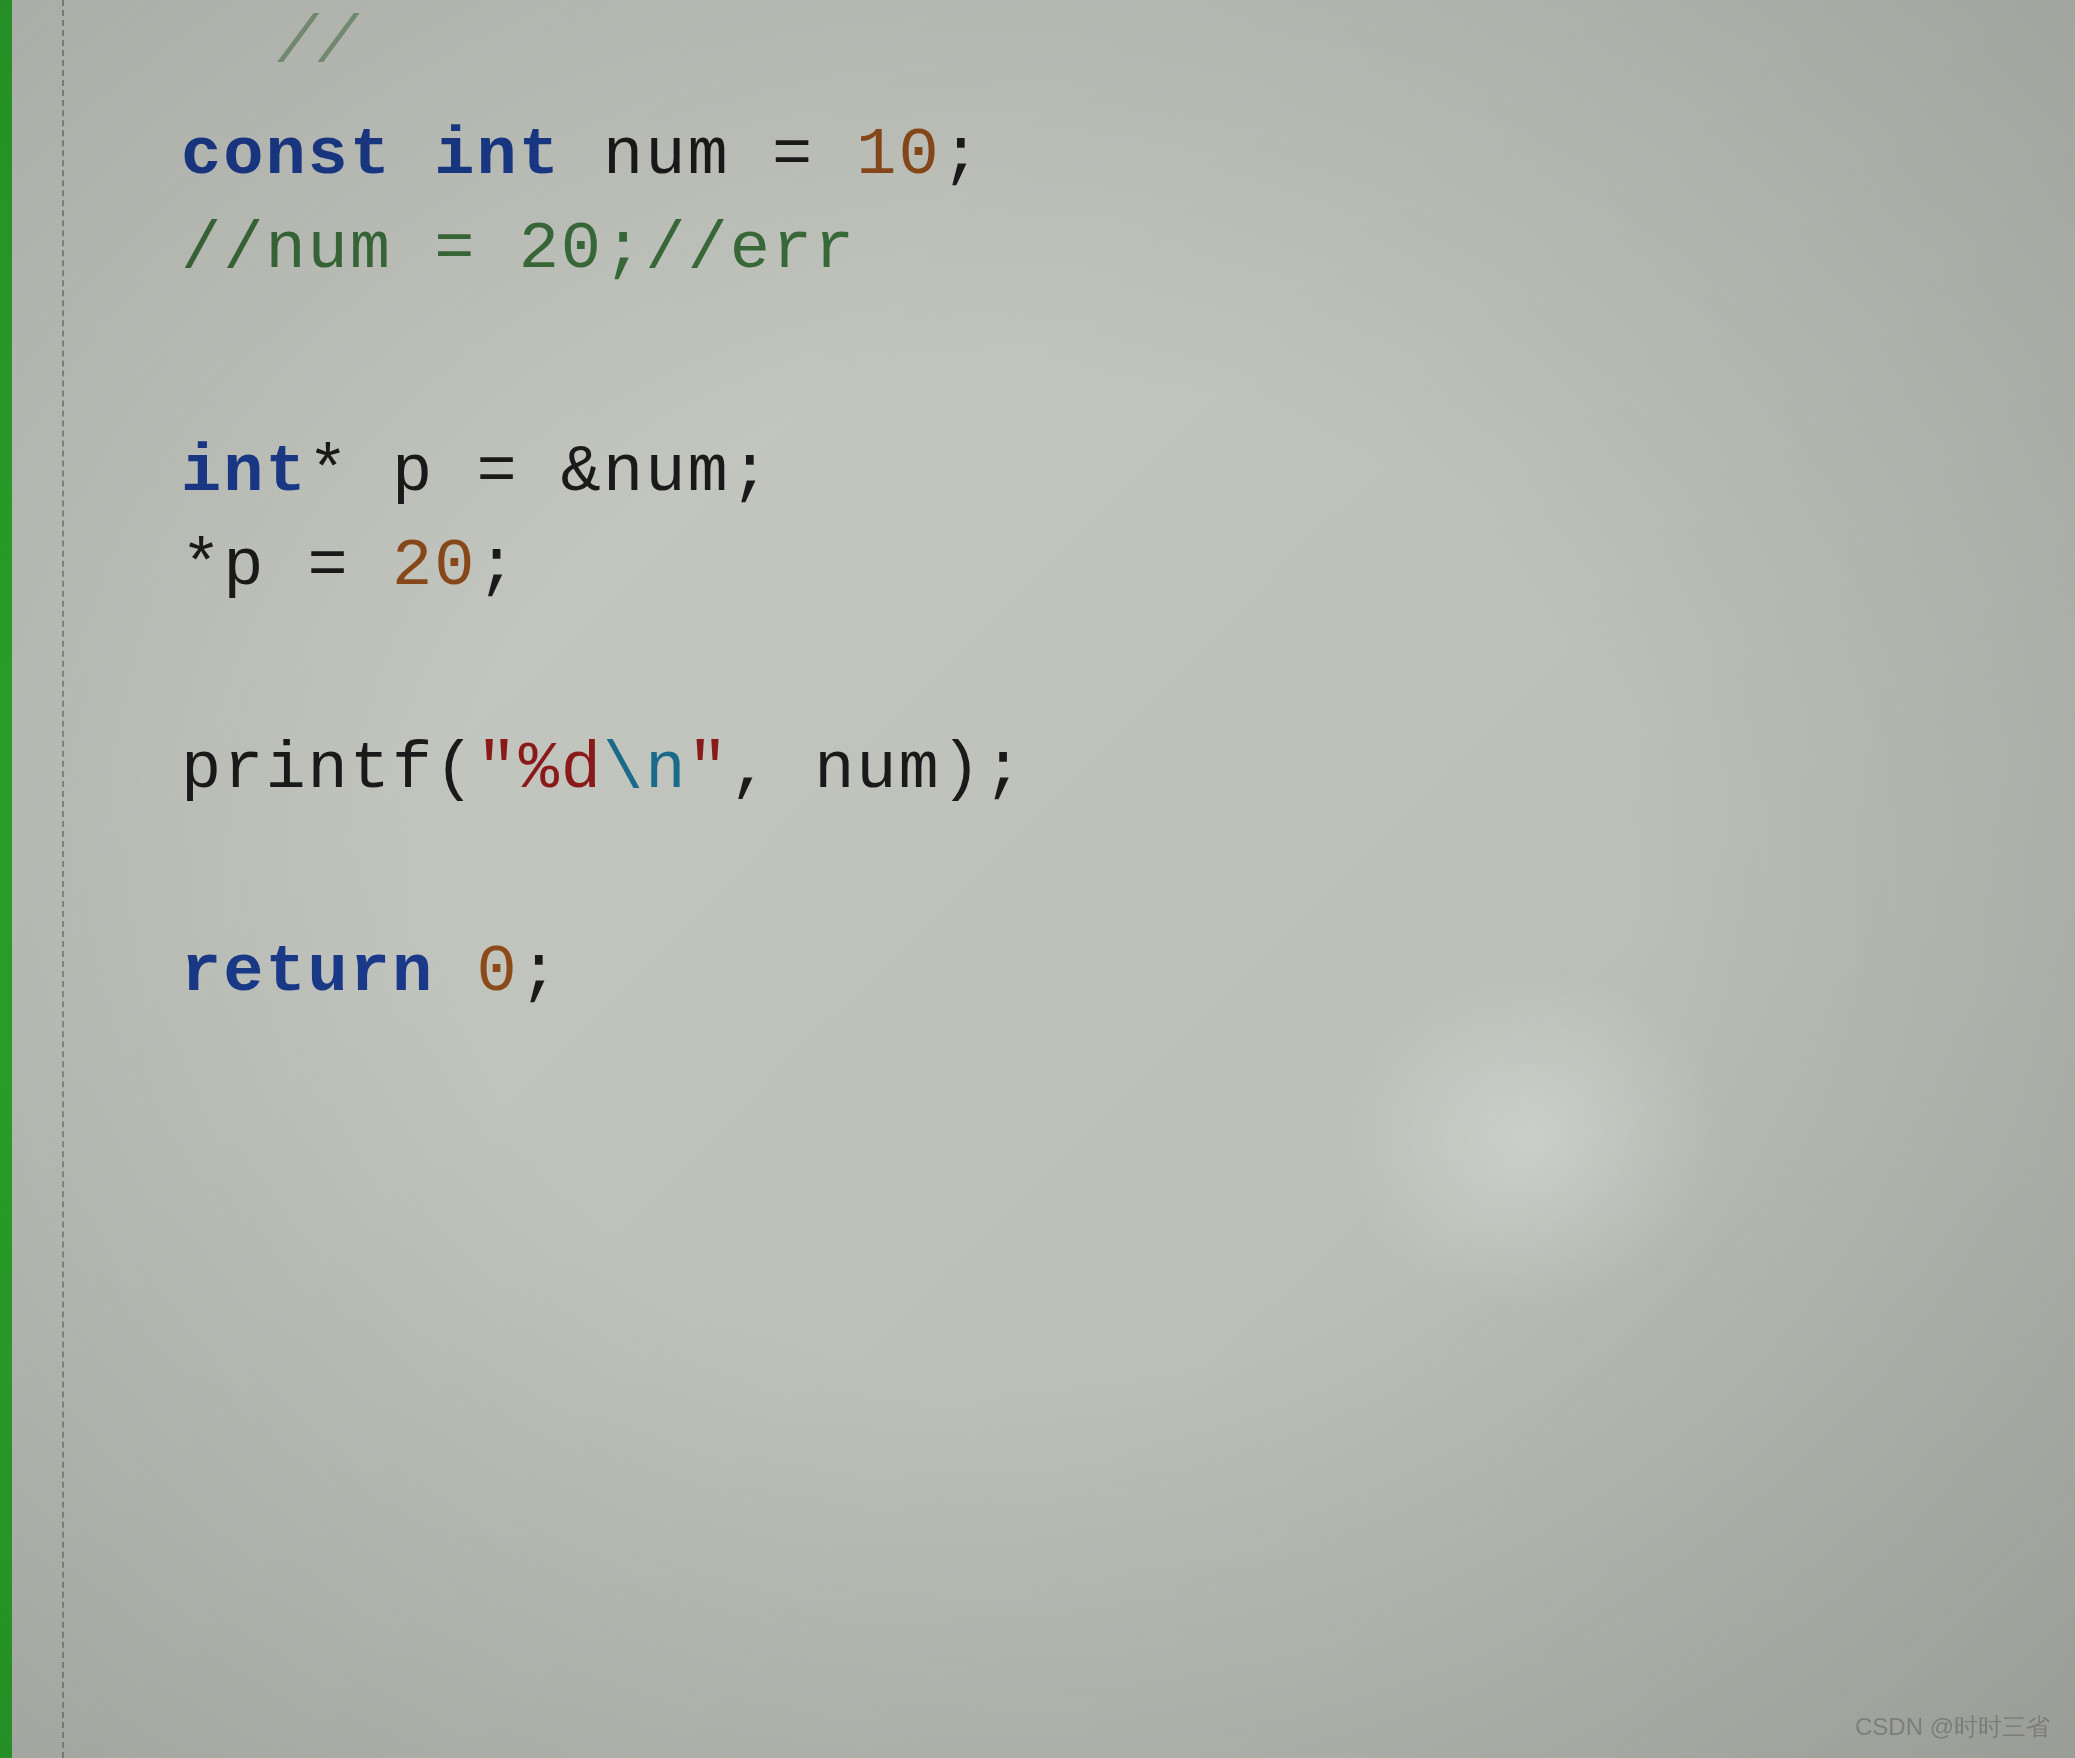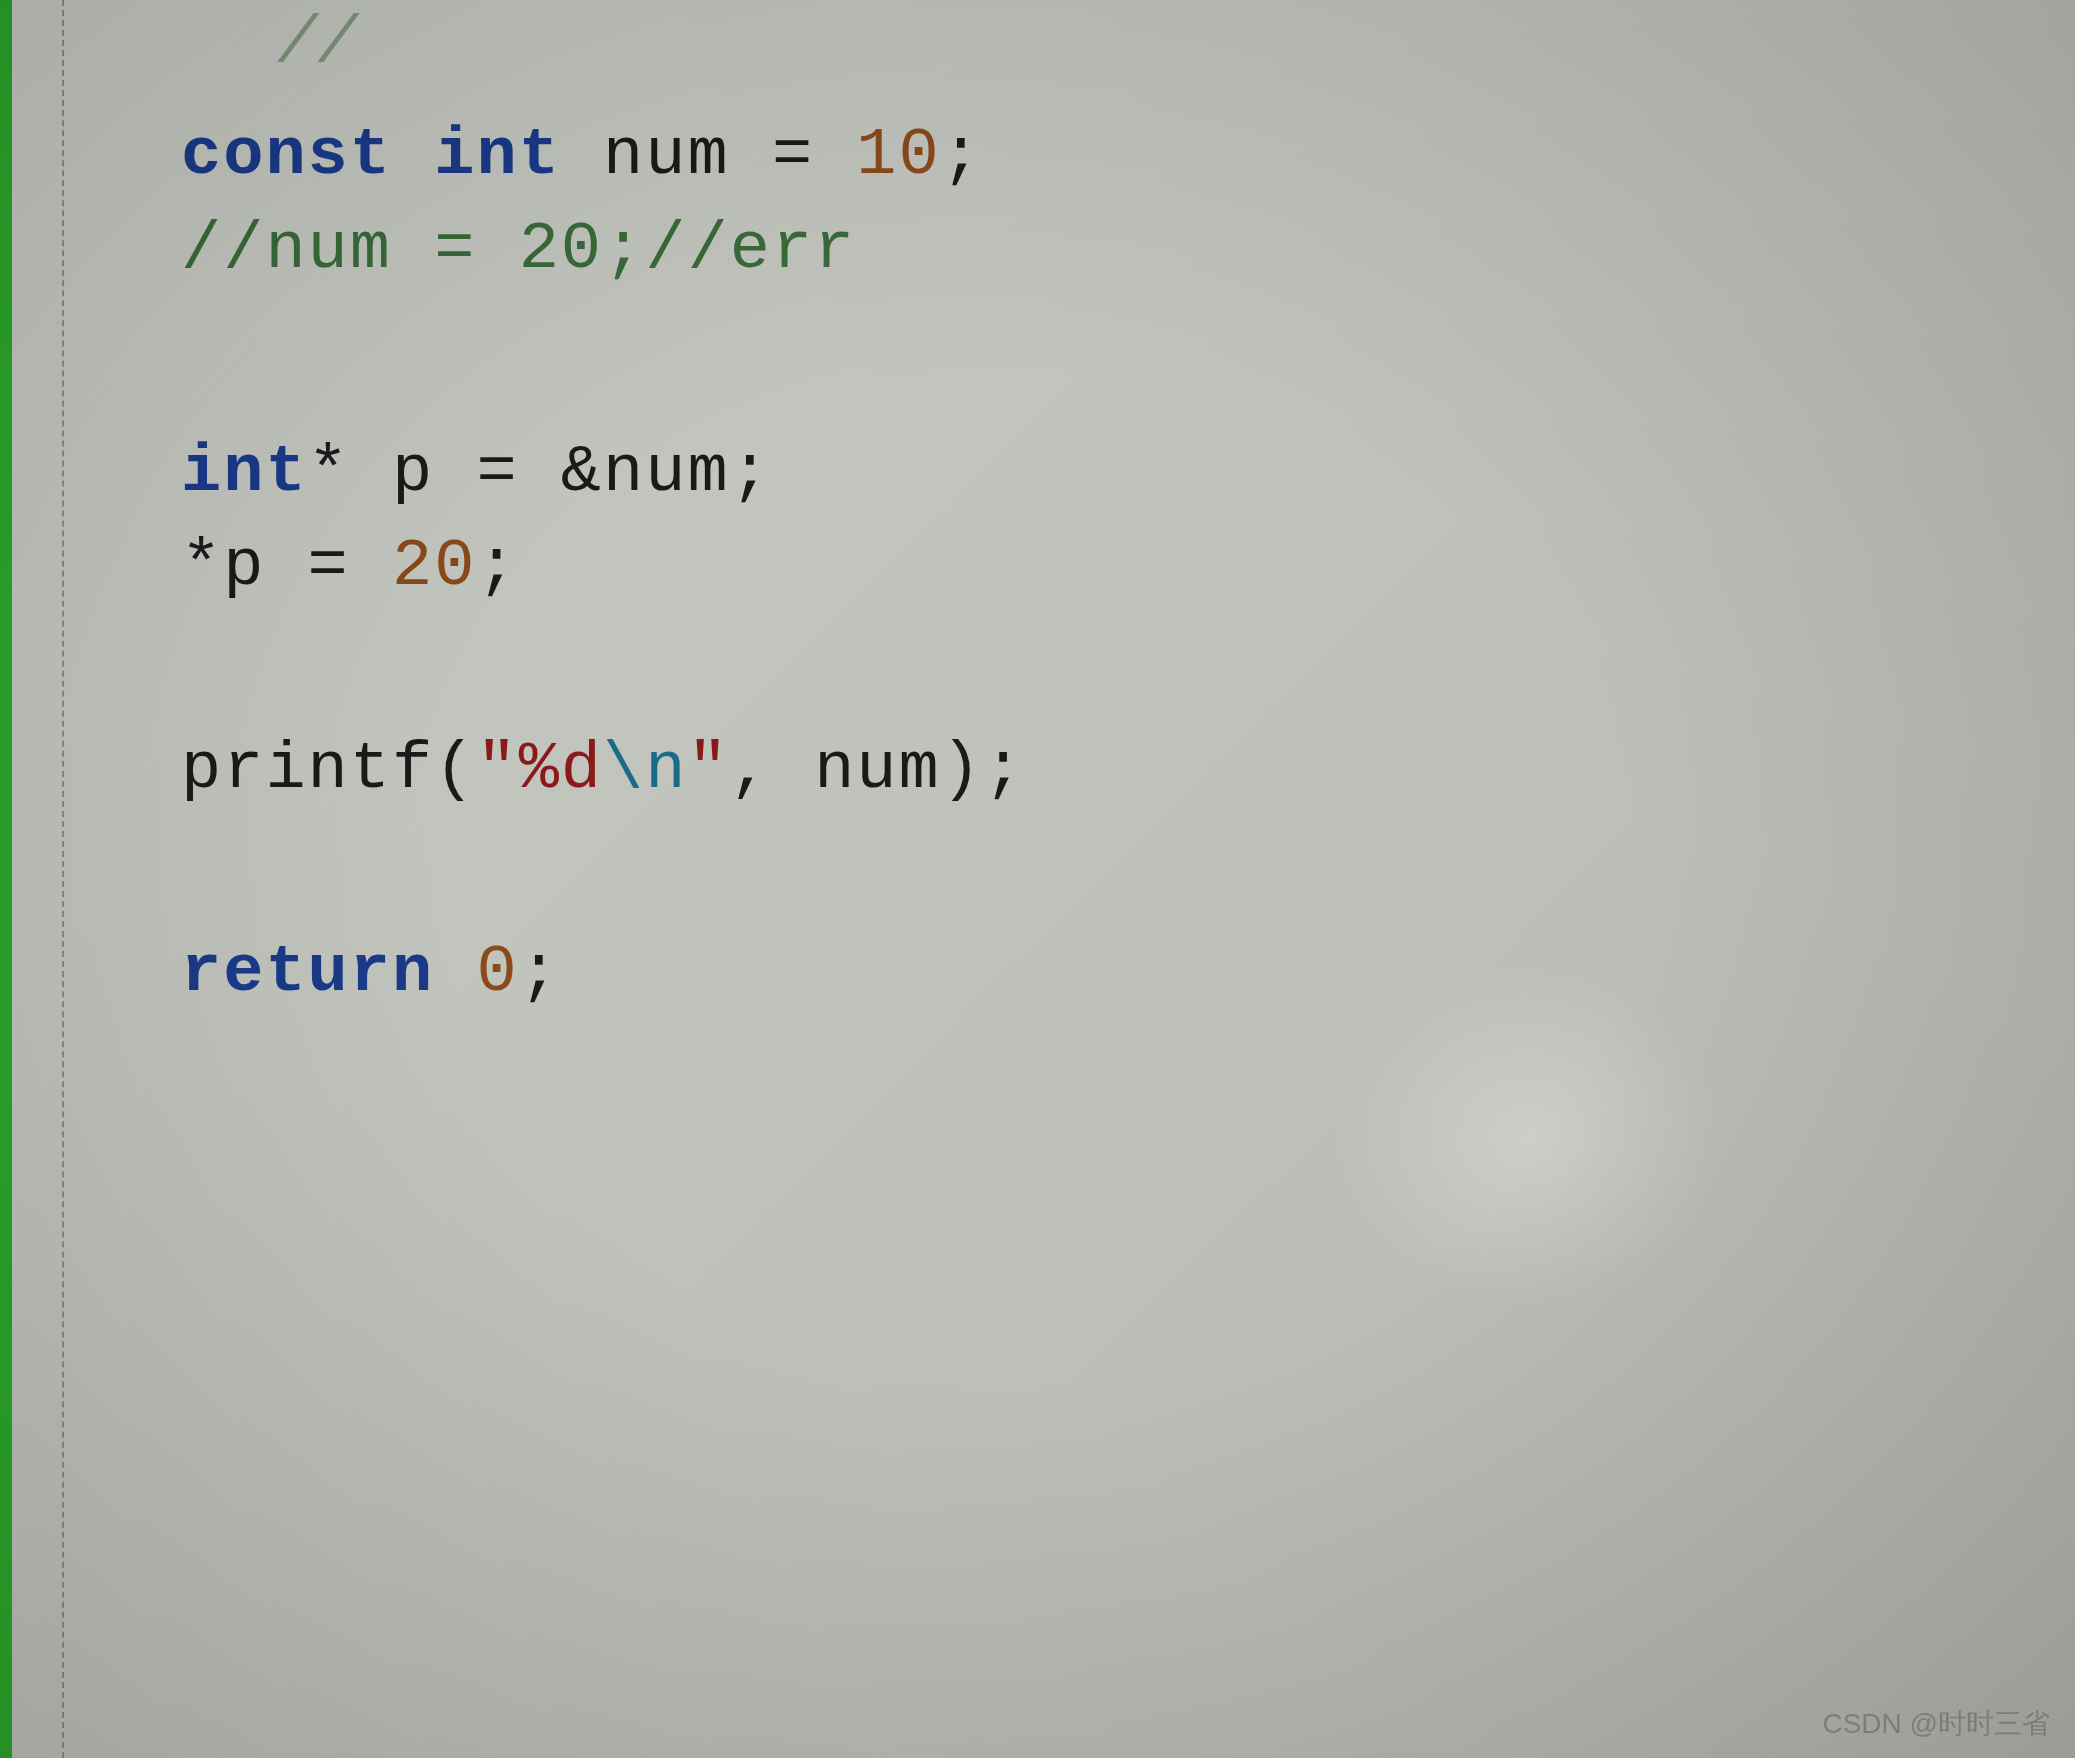--- a/index.html
+++ b/index.html
@@ -70,21 +70,21 @@
       left: 277px;
       font-size: 67px;
       color: #3a6b3a;
       font-style: italic;
       opacity: 0.5;
     }
     .watermark {
       position: absolute;
       bottom: 15px;
       right: 25px;
-      font-size: 28px;
+      font-size: 24px;
       color: #666;
       font-family: Arial, sans-serif;
       opacity: 0.6;
     }
     .hotspot {
       position: absolute;
       bottom: 446px;
       right: 347px;
       width: 396px;
       height: 347px;

